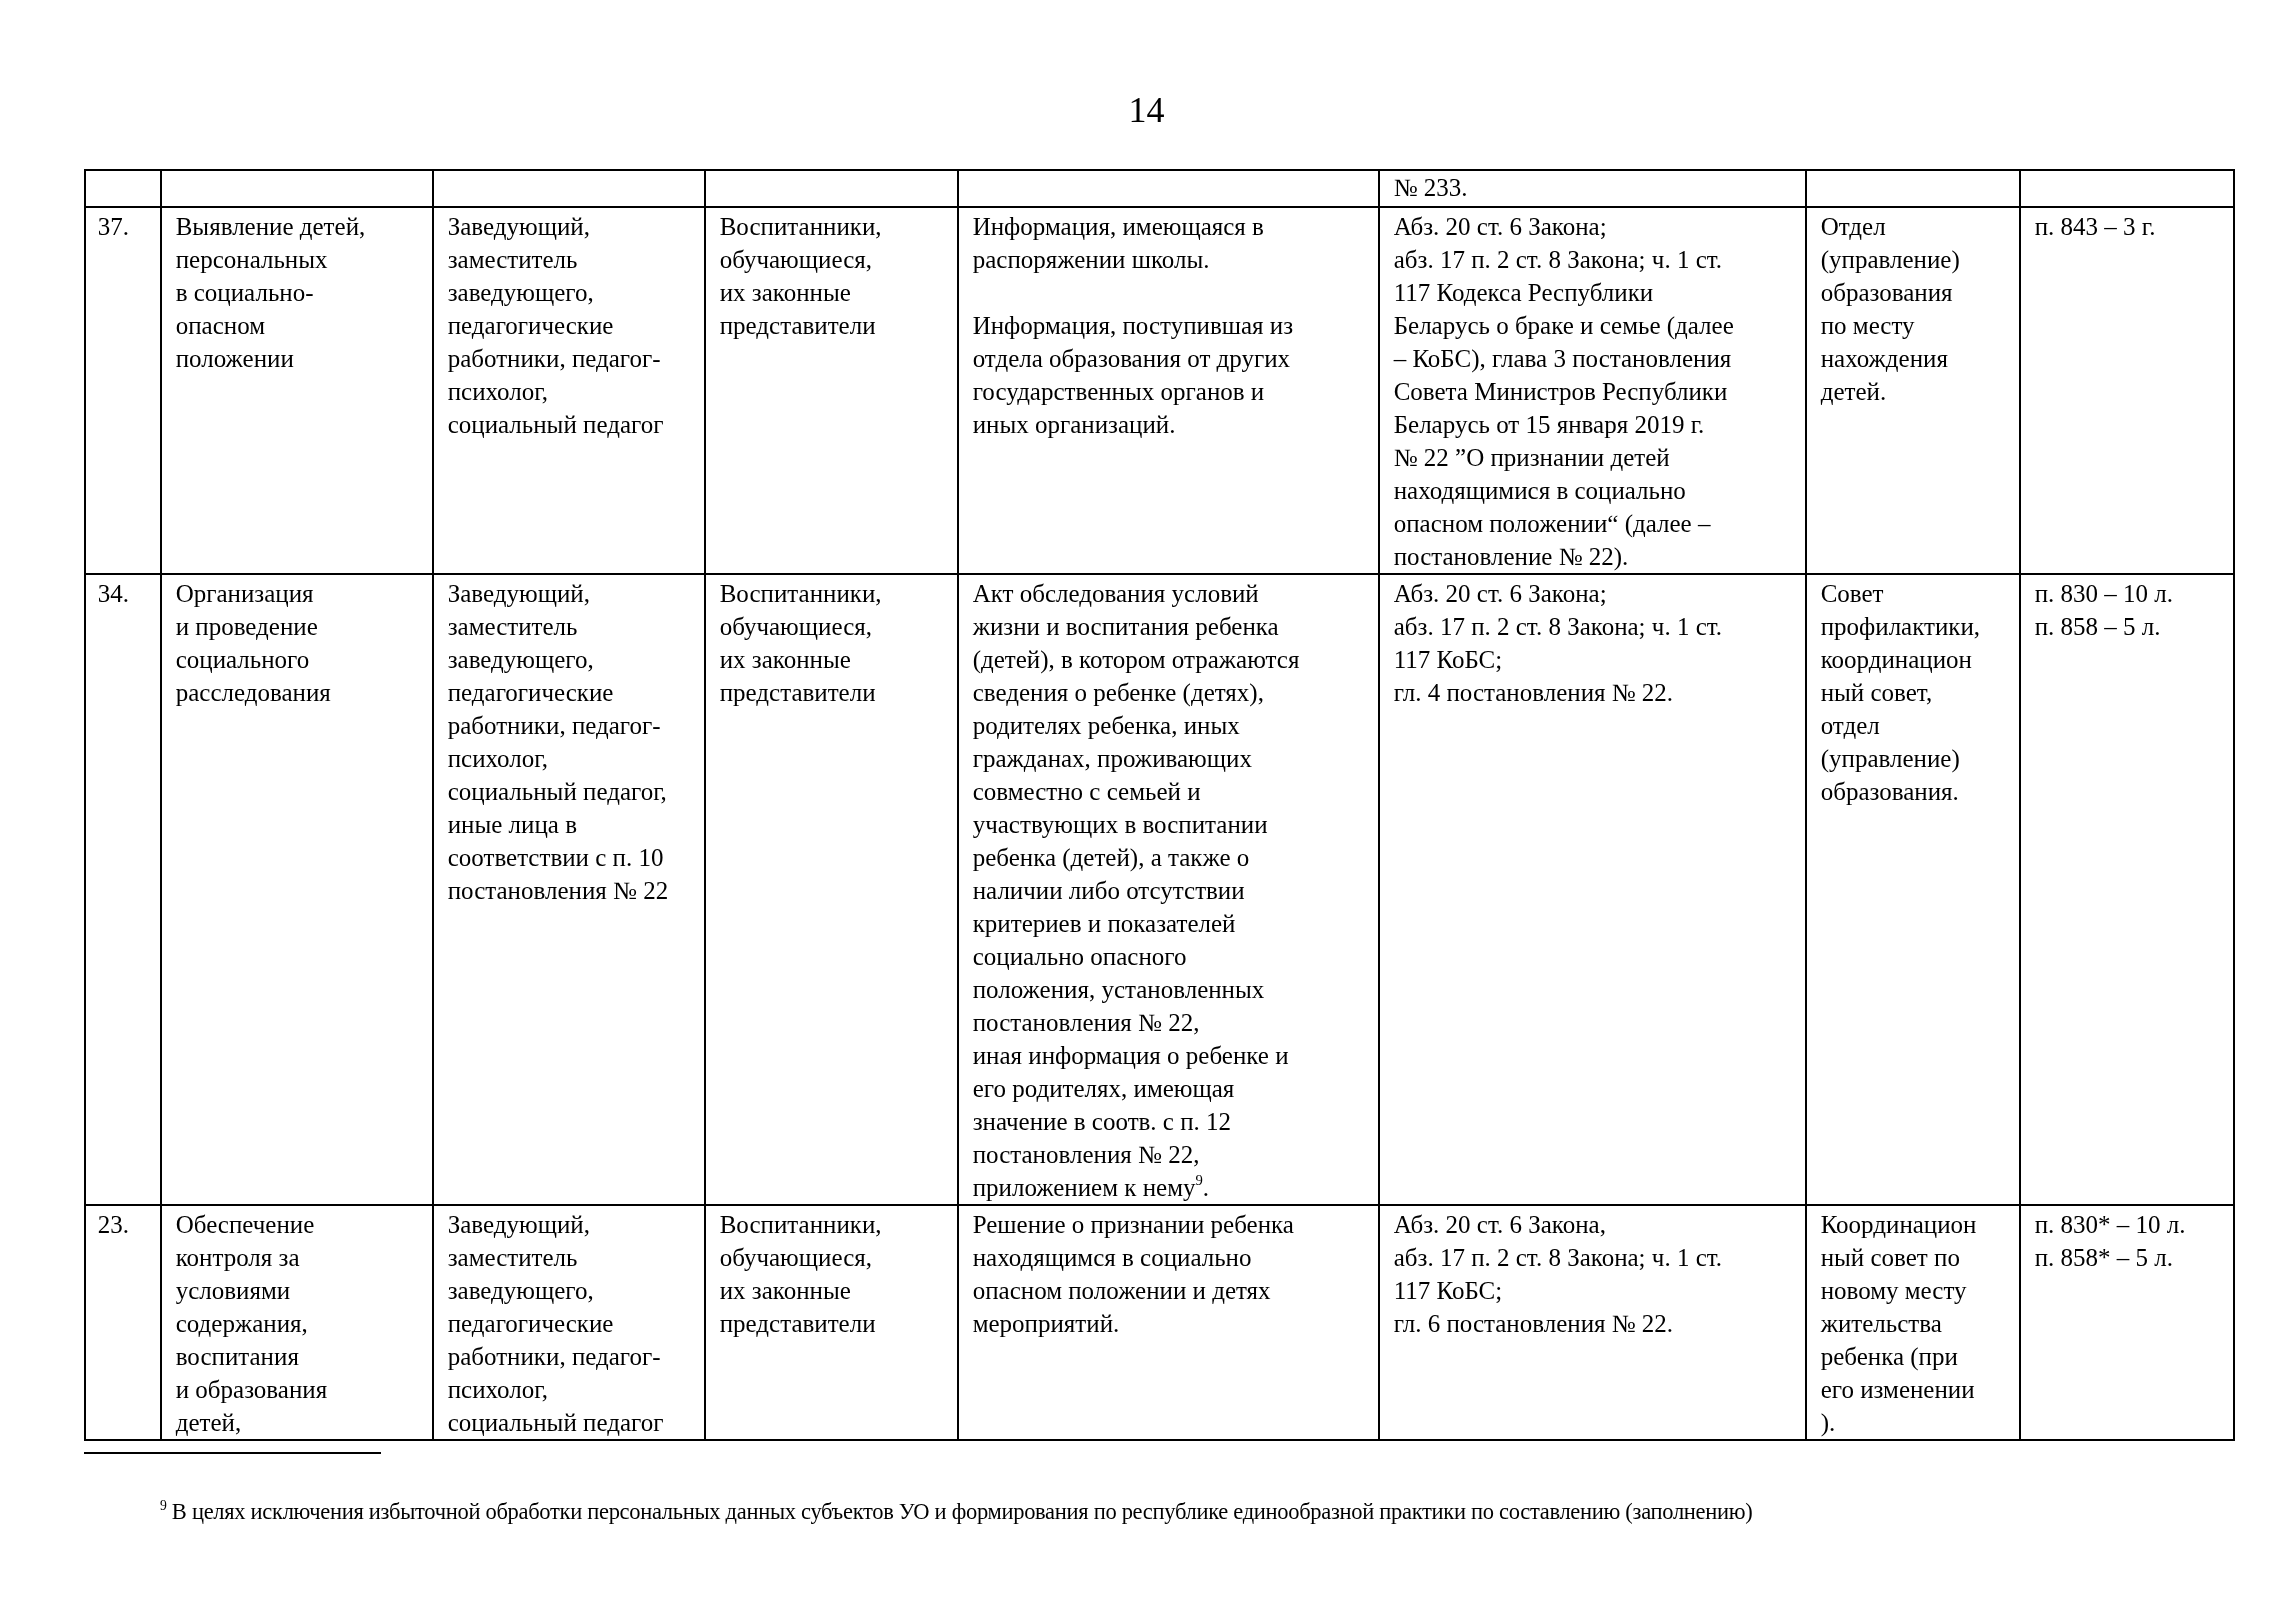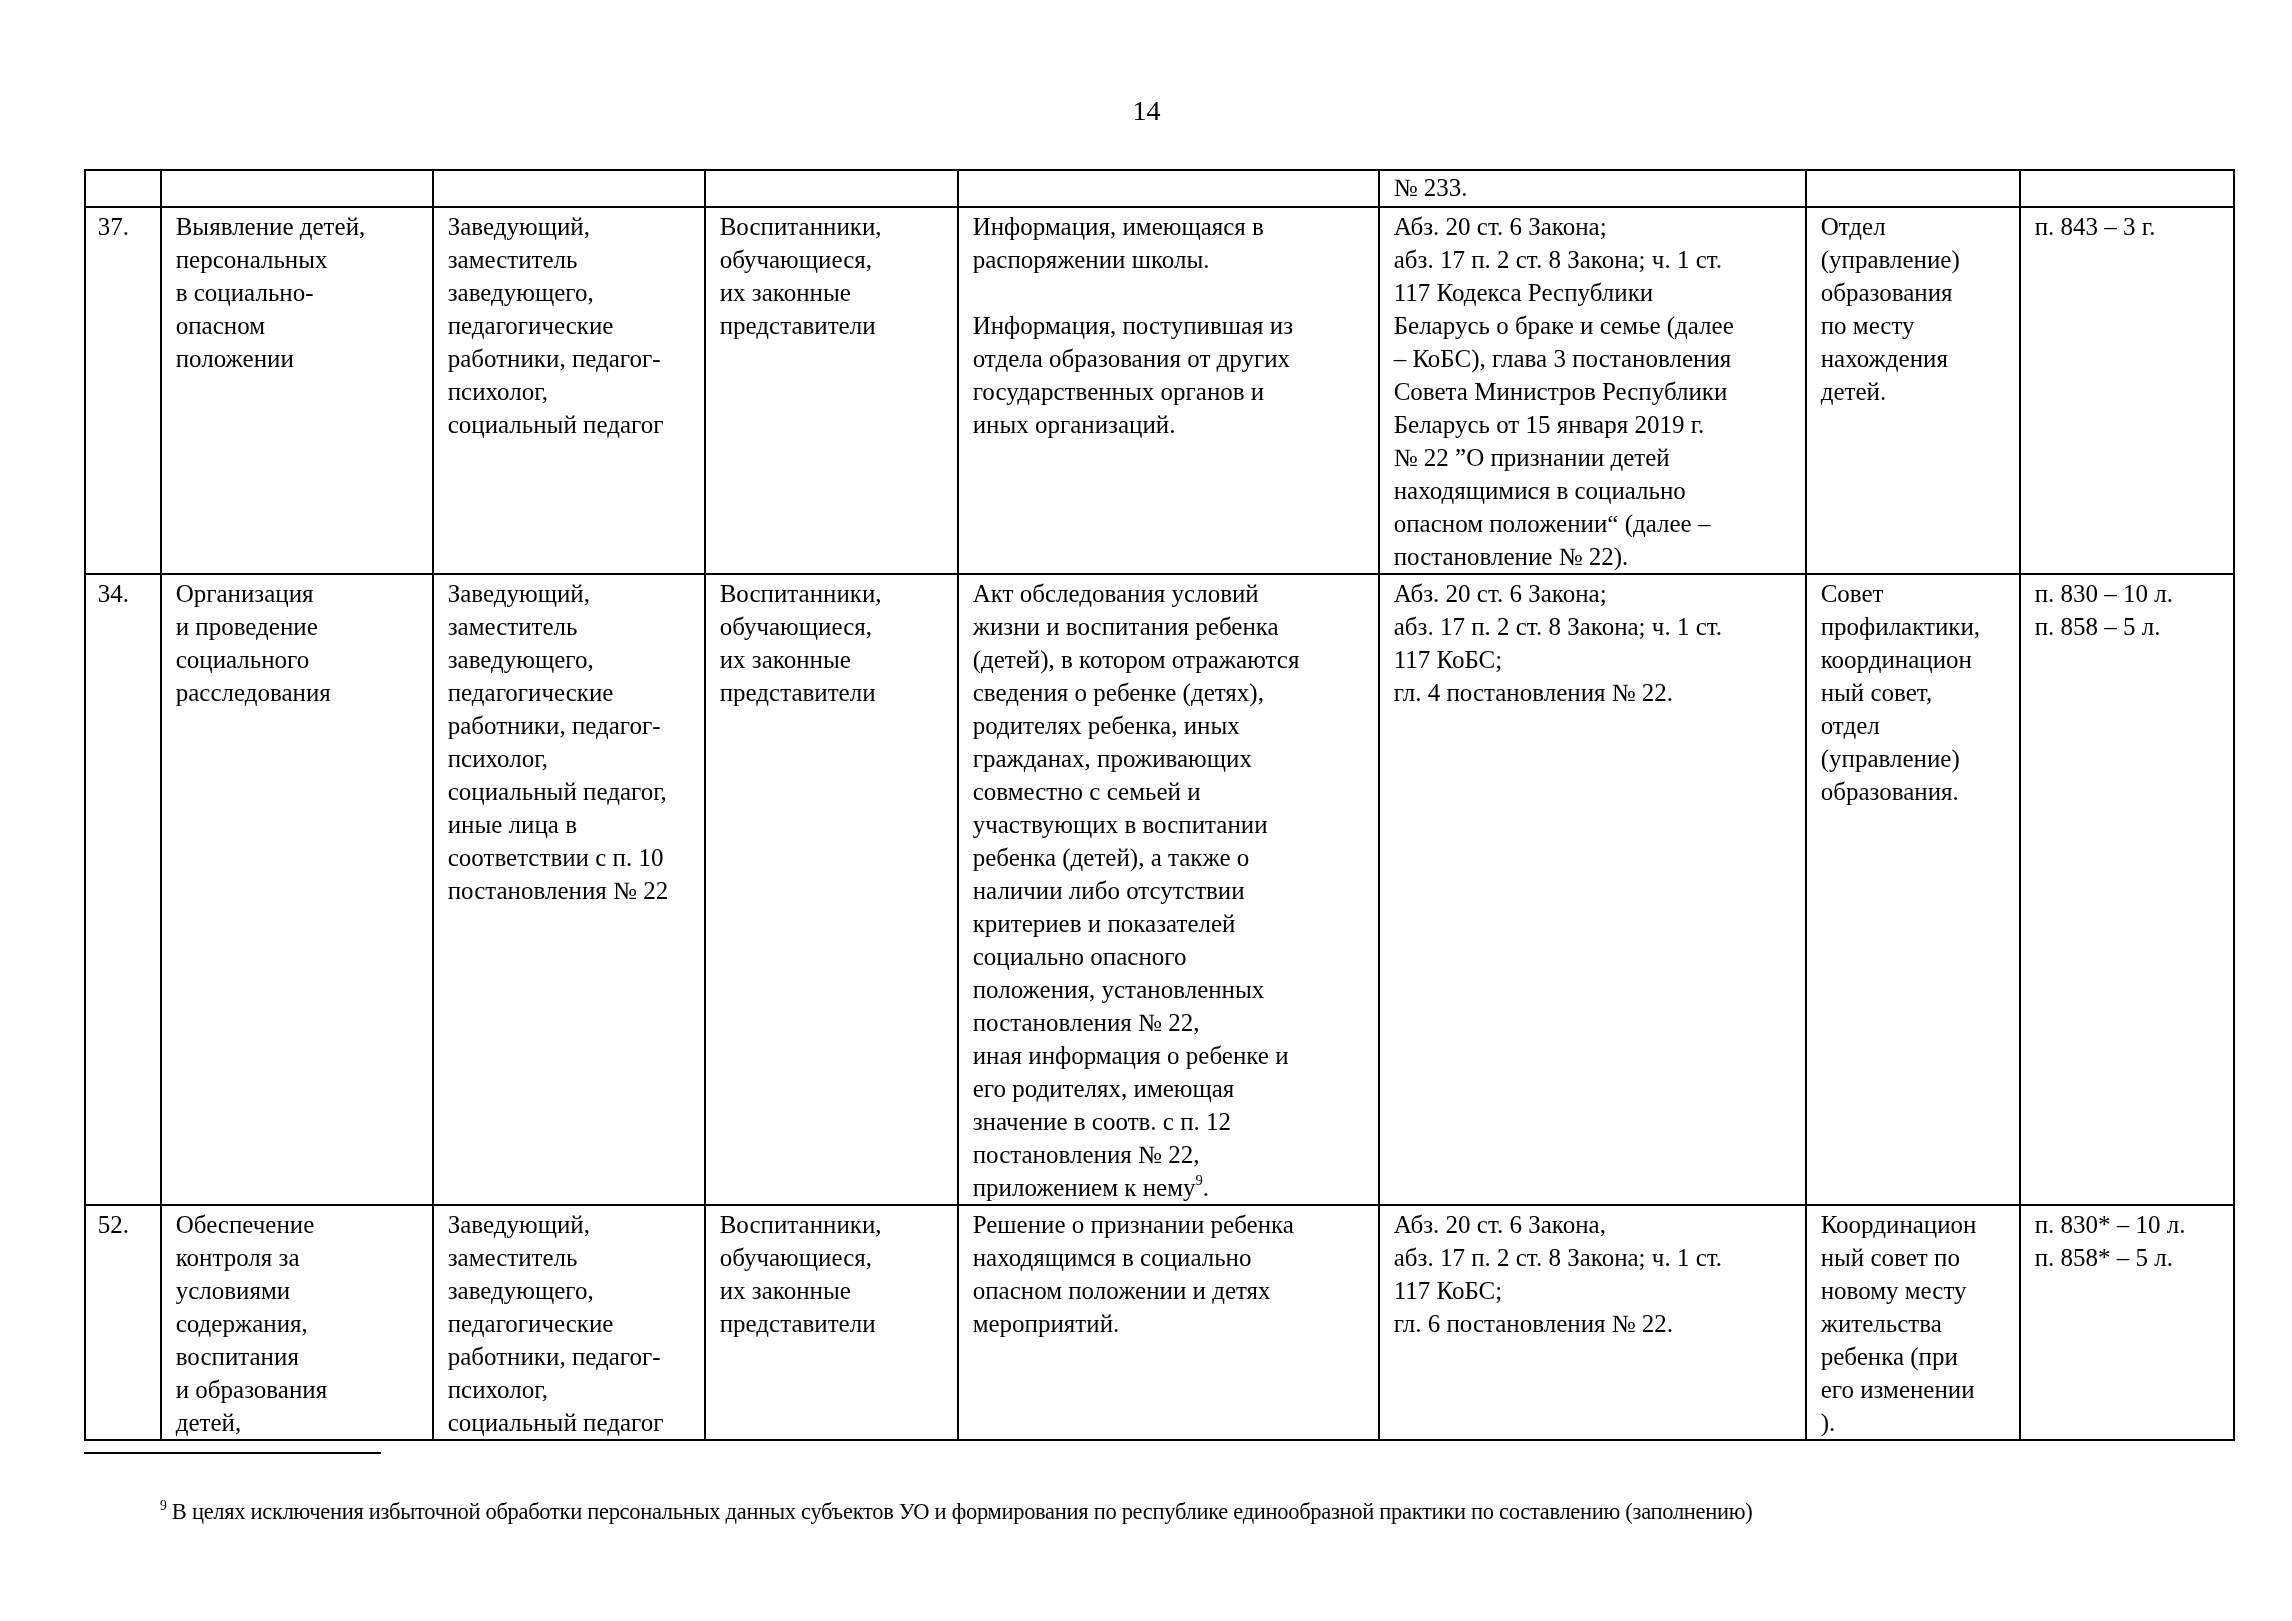--- a/index.html
+++ b/index.html
@@ -14,21 +14,21 @@
     overflow: hidden;
     font-family: "Liberation Serif", "DejaVu Serif", serif;
     color: #000000;
   }
   .page-number {
     position: absolute;
     left: 0;
     width: 2293px;
     top: 94px;
     text-align: center;
-    font-size: 28px;
+    font-size: 36px;
     line-height: 33px;
   }
   table.registry {
     position: absolute;
     left: 84px;
     top: 169px;
     border-collapse: collapse;
     table-layout: fixed;
     width: 2149px;
   }
@@ -205,21 +205,21 @@
 координацион
 ный совет,
 отдел
 (управление)
 образования.</td>
     <td>п. 830 – 10 л.
 п. 858 – 5 л.</td>
   </tr>
 
   <tr class="r35">
-    <td class="num">52.</td>
+    <td class="num">23.</td>
     <td>Обеспечение
 контроля за
 условиями
 содержания,
 воспитания
 и образования
 детей,</td>
     <td>Заведующий,
 заместитель
 заведующего,

